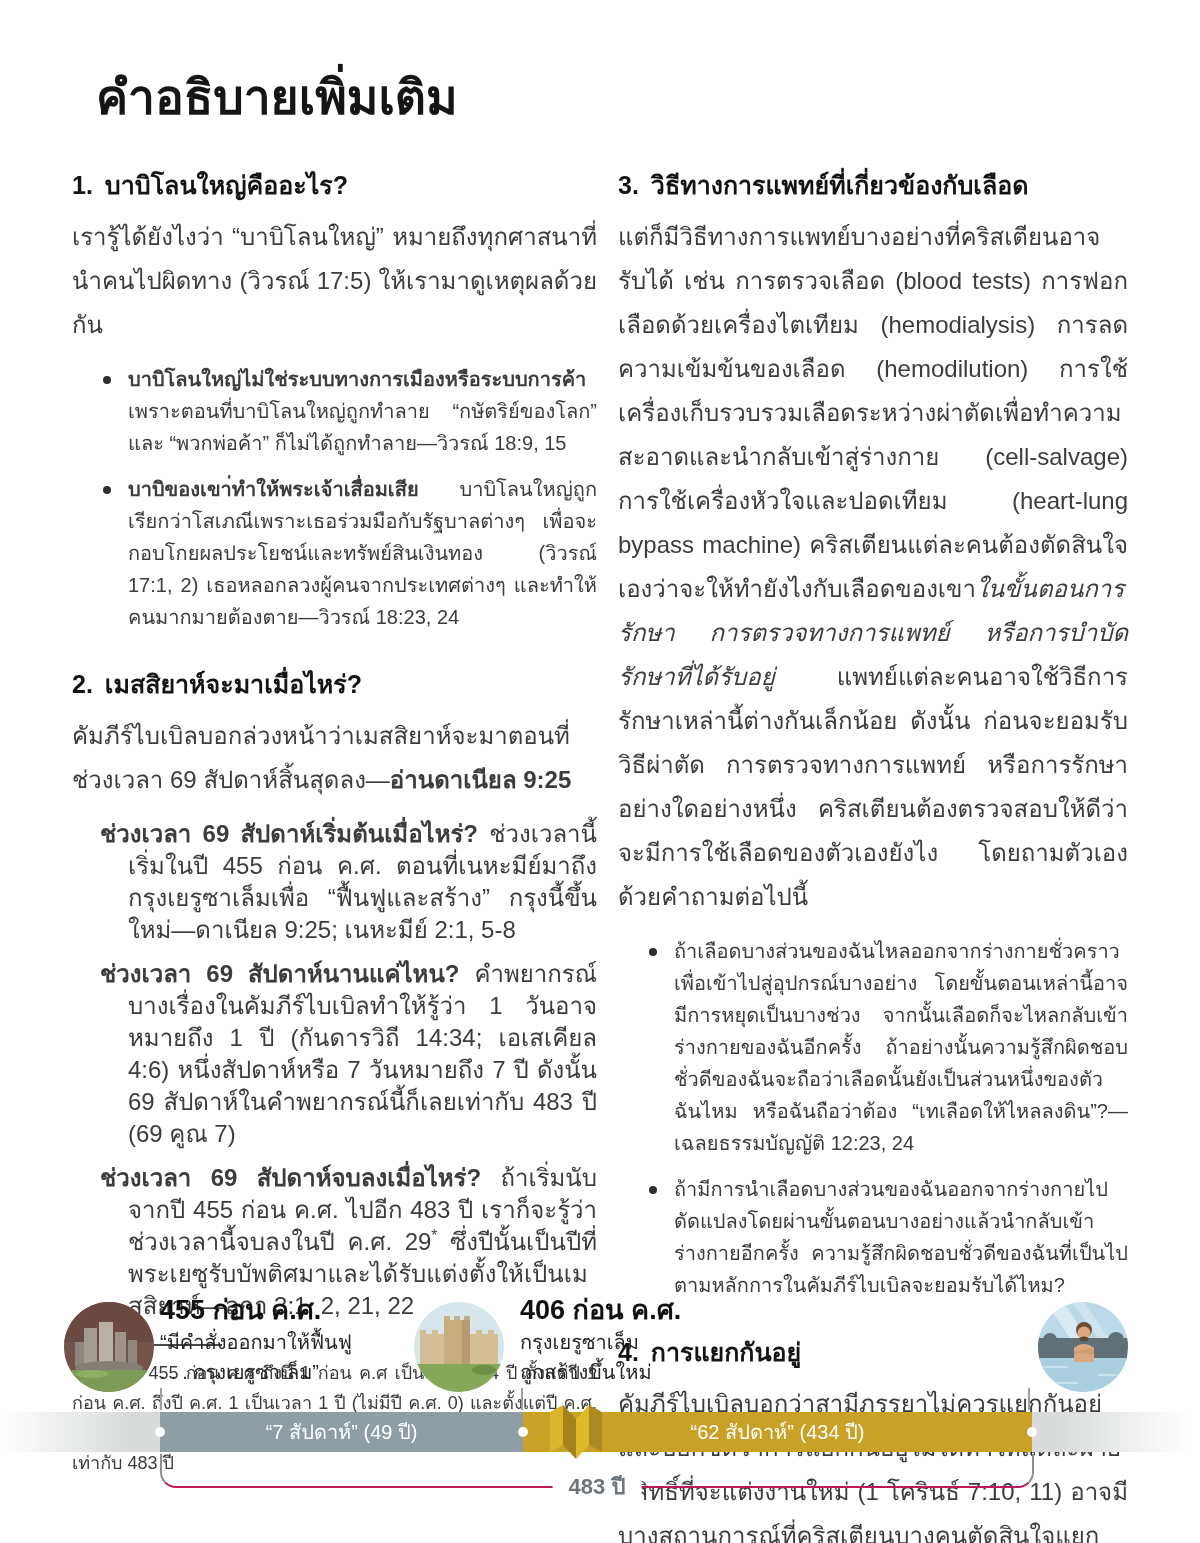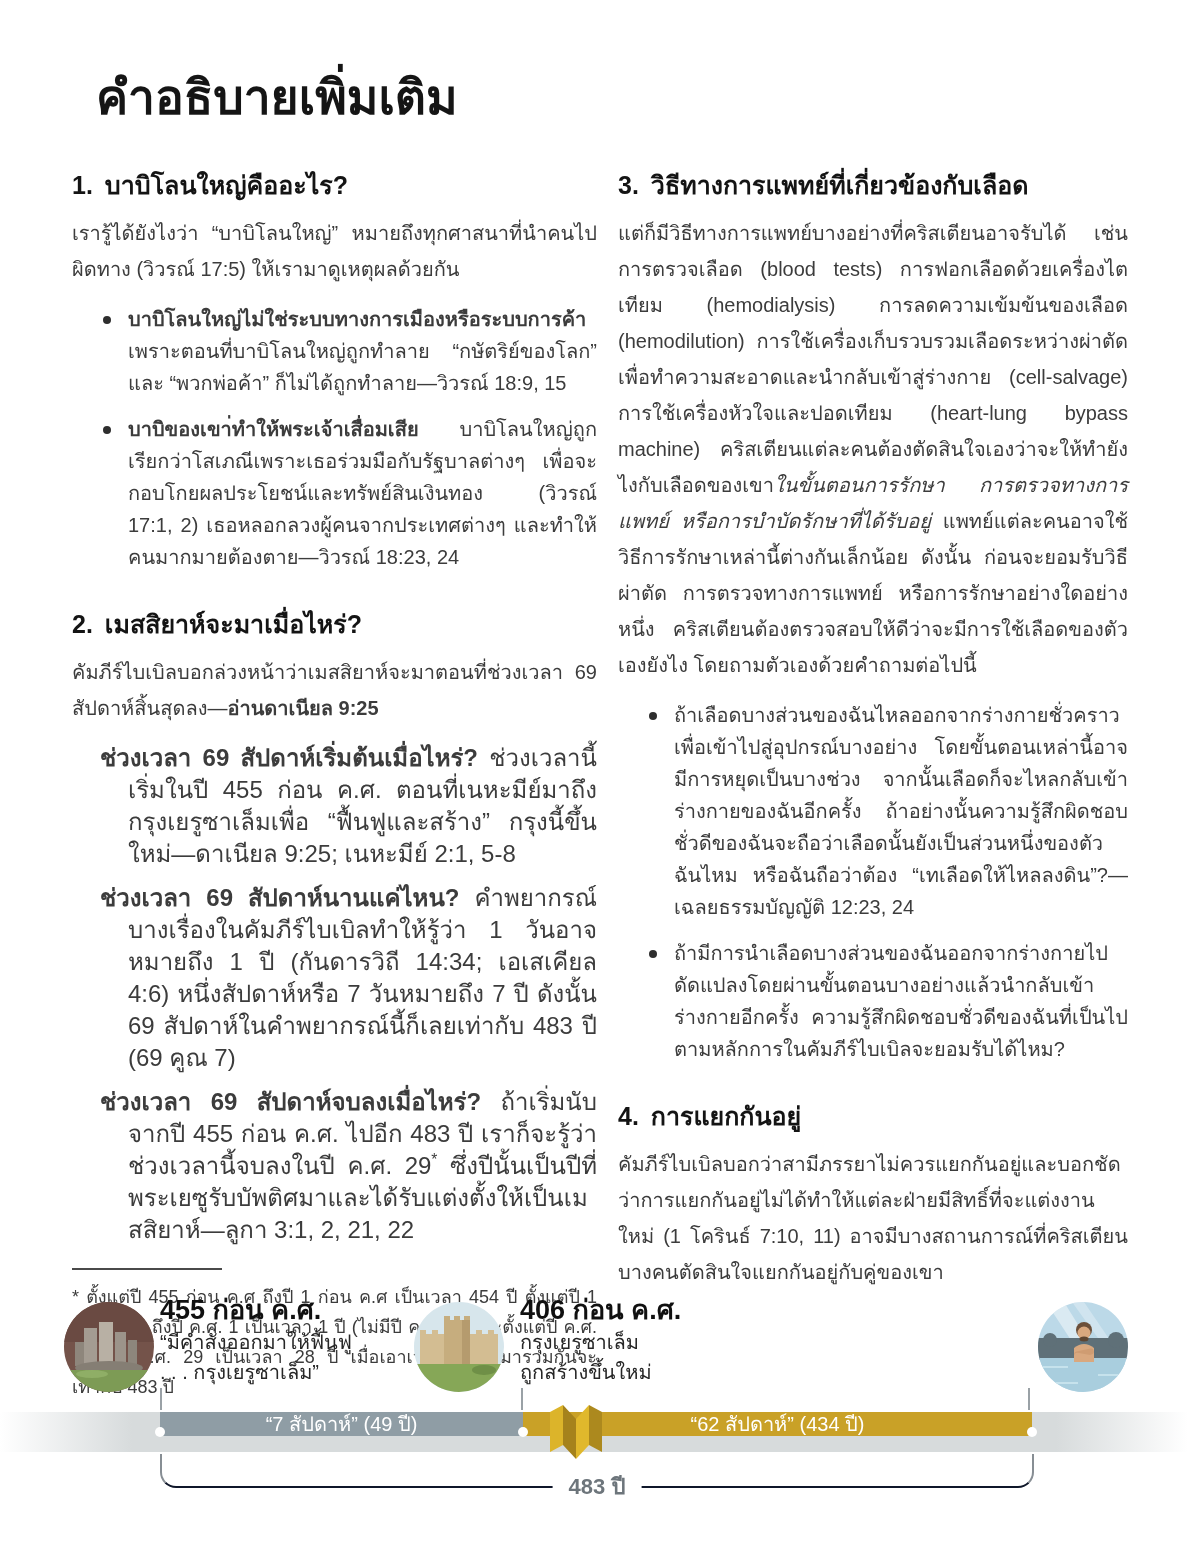--- a/index.html
+++ b/index.html
@@ -6,21 +6,21 @@
   .page{position:relative;width:1200px;height:1543px;background:#fff;overflow:hidden;
         font-family:"Liberation Sans","DejaVu Sans",sans-serif;color:#3c3c3c;}
   .doc-title{position:absolute;left:72px;top:34px;font-size:48px;line-height:64px;
         font-weight:bold;color:#151515;margin-left:24px;}
   .columns{position:absolute;left:72px;top:168px;width:1056px;display:flex;gap:21px;}
   .col{width:525px;}
   .col.right{width:510px;}
   .sec-heading{font-size:25px;line-height:34px;font-weight:bold;color:#141414;margin:0 0 13px 0;}
   .sec-heading .num{margin-right:12px;}
   .sec-heading.later{margin-top:34px;}
-  .body-p{font-size:20px;line-height:36px;text-align:justify;margin:0 0 16px 0;}
+  .body-p{font-size:24px;line-height:44px;text-align:justify;margin:0 0 16px 0;}
   .read-ref{font-weight:bold;margin-top:16px;}
   ul.dots{list-style:none;margin:4px 0 6px 0;padding:0;}
   ul.dots li{position:relative;padding-left:56px;margin:0 0 14px 0;font-size:20px;
         line-height:32px;text-align:justify;}
   ul.dots li::before{content:"";position:absolute;left:31px;top:13px;width:8px;height:8px;
         border-radius:50%;background:#2e2e2e;}
   .lead{font-weight:bold;}
   .subp{font-size:24px;line-height:32px;text-align:justify;padding-left:56px;
         text-indent:-28px;margin:0 0 12px 0;}
   .fn-rule{width:150px;border:0;border-top:2px solid #4a4a4a;margin:22px 0 12px 0;}
@@ -30,29 +30,29 @@
 
   
   .tl-img{position:absolute;width:90px;height:90px;border-radius:50%;overflow:hidden;top:1302px;}
   .tl-img svg{display:block;}
   .tl-text{position:absolute;top:1294px;font-size:20px;line-height:30px;color:#262626;}
   .tl-year{font-size:27px;line-height:33px;font-weight:bold;color:#101010;}
   .tl-text.align-right{text-align:right;}
   .tl-tick{position:absolute;top:1388px;width:2px;height:22px;background:#9aa1a6;}
   .tl-band{position:absolute;left:0;top:1412px;width:1200px;height:40px;
         background:linear-gradient(90deg,#ffffff 0%,#d7dbdc 11%,#d7dbdc 88%,#ffffff 99%);}
-  .tl-bar{position:absolute;top:1412px;height:24px;display:flex;align-items:center;
+  .tl-bar{position:absolute;top:1412px;height:40px;display:flex;align-items:center;
         justify-content:center;font-size:20px;color:#ffffff;}
   .tl-bar.weeks7{left:160px;width:363px;}
   .tl-bar.weeks62{left:523px;width:509px;}
   .tl-fold{position:absolute;left:550px;top:1404px;width:52px;height:56px;}
   .tl-dot{position:absolute;top:1427px;width:10px;height:10px;border-radius:50%;background:#ffffff;}
   .tl-bracket{position:absolute;left:160px;top:1454px;width:870px;height:32px;
         border-left:2px solid #878e94;border-right:2px solid #878e94;
-        border-bottom:2px solid #0f172a;border-bottom-left-radius:16px;
+        border-bottom:2px solid #be185d;border-bottom-left-radius:16px;
         border-bottom-right-radius:16px;}
   .tl-total{position:absolute;left:50%;bottom:-16px;transform:translateX(-50%);
         background:#ffffff;padding:0 16px;font-size:22px;font-weight:bold;
         color:#6d757b;white-space:nowrap;line-height:30px;}
 </style>
 </head>
 <body>
 
 <div class="page">
 

